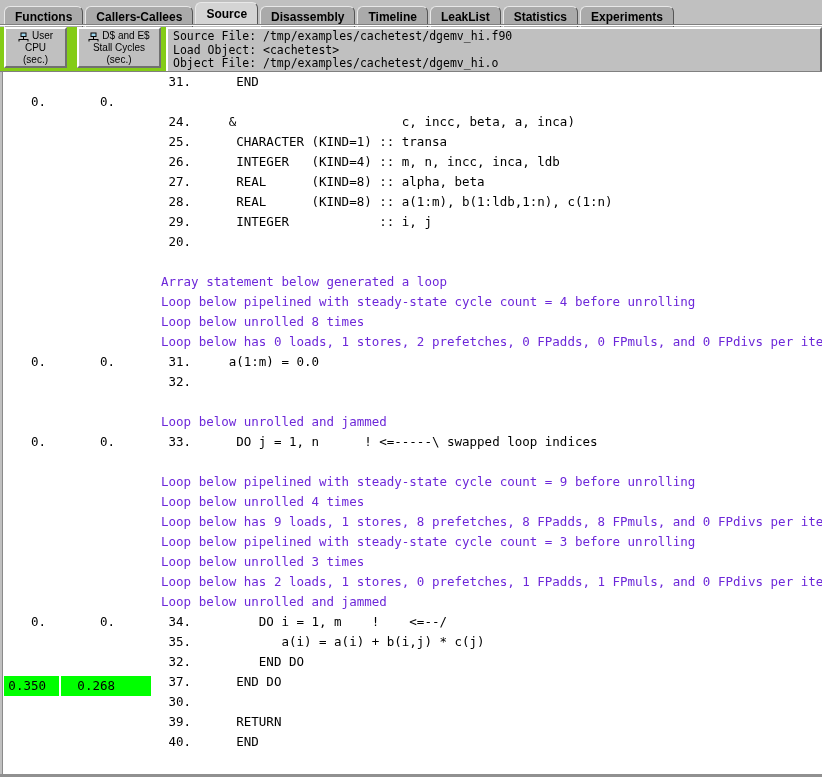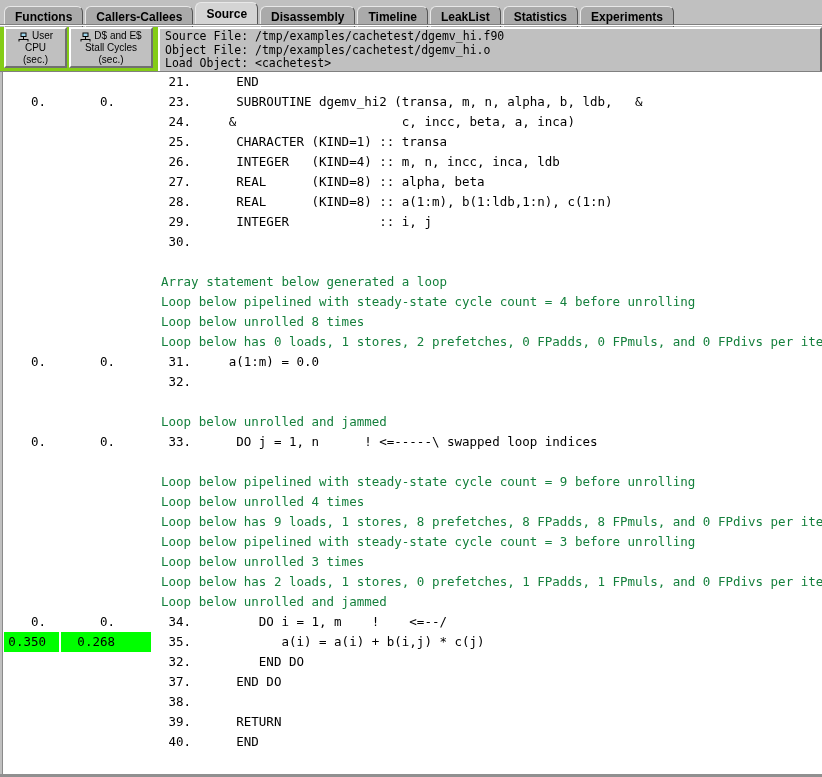--- a/index.html
+++ b/index.html
@@ -94,21 +94,21 @@
     border-bottom: 2px solid #707070;
     box-sizing: border-box;
     font-family: "Liberation Sans", sans-serif;
     font-size: 10px;
     color: #000000;
     text-align: center;
     padding-top: 1px;
     line-height: 12px;
     cursor: default;
   }
-  .metric-btn.second { width: 84px; margin-left: 2px; }
+  .metric-btn.second { width: 84px; margin-left: 10px; }
   .metric-btn .row1 {
     display: flex;
     align-items: center;
     justify-content: center;
     gap: 3px;
     height: 12px;
   }
   .pc-icon {
     display: inline-block;
     width: 11px;
@@ -175,36 +175,37 @@
     text-align: right;
     font-family: "DejaVu Sans Mono", monospace;
     font-size: 12.5px;
     color: #000000;
     box-sizing: border-box;
   }
   .m1 { left: 4px; width: 55px; padding-right: 13px; }
   .m2 { left: 61px; width: 90px; padding-right: 36px; }
   .m1.hl, .m2.hl {
     background: #00ff00;
+    margin-top: 44px;
   }
   .code {
     position: absolute;
     left: 161px;
     top: 0;
     height: 20px;
     line-height: 20px;
     white-space: pre;
   }
   .annot {
     position: absolute;
     left: 161px;
     top: 0;
     height: 20px;
     line-height: 20px;
-    color: #15803d;
+    color: #6d28d9;
     white-space: pre;
   }
 </style>
 </head>
 <body>
 
 <div id="app">
 
   <div class="tabbar" id="tabbar">
       <div class="tab">Functions</div>
@@ -249,35 +250,35 @@
             <rect x="0.5" y="8" width="1" height="1.5" fill="#000"></rect>
             <rect x="9.5" y="8" width="1" height="1.5" fill="#000"></rect>
           </svg>
         </span>
         <span>D$ and E$</span>
       </div>
       <div>Stall Cycles</div>
       <div>(sec.)</div>
     </div>
 
-    <div class="fileinfo"><div>Source File: /tmp/examples/cachetest/dgemv_hi.f90</div><div>Object File: /tmp/examples/cachetest/dgemv_hi.o</div><div>Load Object: &lt;cachetest&gt;</div></div>
+    <div class="fileinfo"><div>Source File: /tmp/examples/cachetest/dgemv_hi.f90</div><div>Load Object: &lt;cachetest&gt;</div><div>Object File: /tmp/examples/cachetest/dgemv_hi.o</div></div>
   </div>
 
   <div class="pane">
     <div class="pane-left-edge"></div>
     <div class="lines" id="lines">
-        <div class="line"><div class="m1"></div><div class="m2"></div><div class="code"> 21.      END</div></div>
-        <div class="line"><div class="m1">0.</div><div class="m2">0.</div><div class="code"> 23.      SUBROUTINE dgemv_hi2 (transa, m, n, alpha, b, ldb,   &amp;</div></div>
+        <div class="line"><div class="m1"></div><div class="m2"></div><div class="code"> 31.      END</div></div>
+        <div class="line"><div class="m1">0.</div><div class="m2">0.</div></div>
         <div class="line"><div class="m1"></div><div class="m2"></div><div class="code"> 24.     &amp;                      c, incc, beta, a, inca)</div></div>
         <div class="line"><div class="m1"></div><div class="m2"></div><div class="code"> 25.      CHARACTER (KIND=1) :: transa</div></div>
         <div class="line"><div class="m1"></div><div class="m2"></div><div class="code"> 26.      INTEGER   (KIND=4) :: m, n, incc, inca, ldb</div></div>
         <div class="line"><div class="m1"></div><div class="m2"></div><div class="code"> 27.      REAL      (KIND=8) :: alpha, beta</div></div>
         <div class="line"><div class="m1"></div><div class="m2"></div><div class="code"> 28.      REAL      (KIND=8) :: a(1:m), b(1:ldb,1:n), c(1:n)</div></div>
         <div class="line"><div class="m1"></div><div class="m2"></div><div class="code"> 29.      INTEGER            :: i, j</div></div>
-        <div class="line"><div class="m1"></div><div class="m2"></div><div class="code"> 30.</div></div>
+        <div class="line"><div class="m1"></div><div class="m2"></div><div class="code"> 20.</div></div>
         <div class="line"></div>
         <div class="line"><div class="annot">Array statement below generated a loop</div></div>
         <div class="line"><div class="annot">Loop below pipelined with steady-state cycle count = 4 before unrolling</div></div>
         <div class="line"><div class="annot">Loop below unrolled 8 times</div></div>
         <div class="line"><div class="annot">Loop below has 0 loads, 1 stores, 2 prefetches, 0 FPadds, 0 FPmuls, and 0 FPdivs per iteration</div></div>
         <div class="line"><div class="m1">0.</div><div class="m2">0.</div><div class="code"> 31.     a(1:m) = 0.0</div></div>
         <div class="line"><div class="m1"></div><div class="m2"></div><div class="code"> 32.</div></div>
         <div class="line"></div>
         <div class="line"><div class="annot">Loop below unrolled and jammed</div></div>
         <div class="line"><div class="m1">0.</div><div class="m2">0.</div><div class="code"> 33.      DO j = 1, n      ! &lt;=-----\ swapped loop indices</div></div>
@@ -286,19 +287,19 @@
         <div class="line"><div class="annot">Loop below unrolled 4 times</div></div>
         <div class="line"><div class="annot">Loop below has 9 loads, 1 stores, 8 prefetches, 8 FPadds, 8 FPmuls, and 0 FPdivs per iteration</div></div>
         <div class="line"><div class="annot">Loop below pipelined with steady-state cycle count = 3 before unrolling</div></div>
         <div class="line"><div class="annot">Loop below unrolled 3 times</div></div>
         <div class="line"><div class="annot">Loop below has 2 loads, 1 stores, 0 prefetches, 1 FPadds, 1 FPmuls, and 0 FPdivs per iteration</div></div>
         <div class="line"><div class="annot">Loop below unrolled and jammed</div></div>
         <div class="line"><div class="m1">0.</div><div class="m2">0.</div><div class="code"> 34.         DO i = 1, m    !    &lt;=--/</div></div>
         <div class="line"><div class="m1 hl">0.350</div><div class="m2 hl">0.268</div><div class="code"> 35.            a(i) = a(i) + b(i,j) * c(j)</div></div>
         <div class="line"><div class="m1"></div><div class="m2"></div><div class="code"> 32.         END DO</div></div>
         <div class="line"><div class="m1"></div><div class="m2"></div><div class="code"> 37.      END DO</div></div>
-        <div class="line"><div class="m1"></div><div class="m2"></div><div class="code"> 38.</div></div>
+        <div class="line"><div class="m1"></div><div class="m2"></div><div class="code"> 30.</div></div>
         <div class="line"><div class="m1"></div><div class="m2"></div><div class="code"> 39.      RETURN</div></div>
         <div class="line"><div class="m1"></div><div class="m2"></div><div class="code"> 40.      END</div></div>
       </div>
   </div>
 
 </div>
 
 </body></html>

